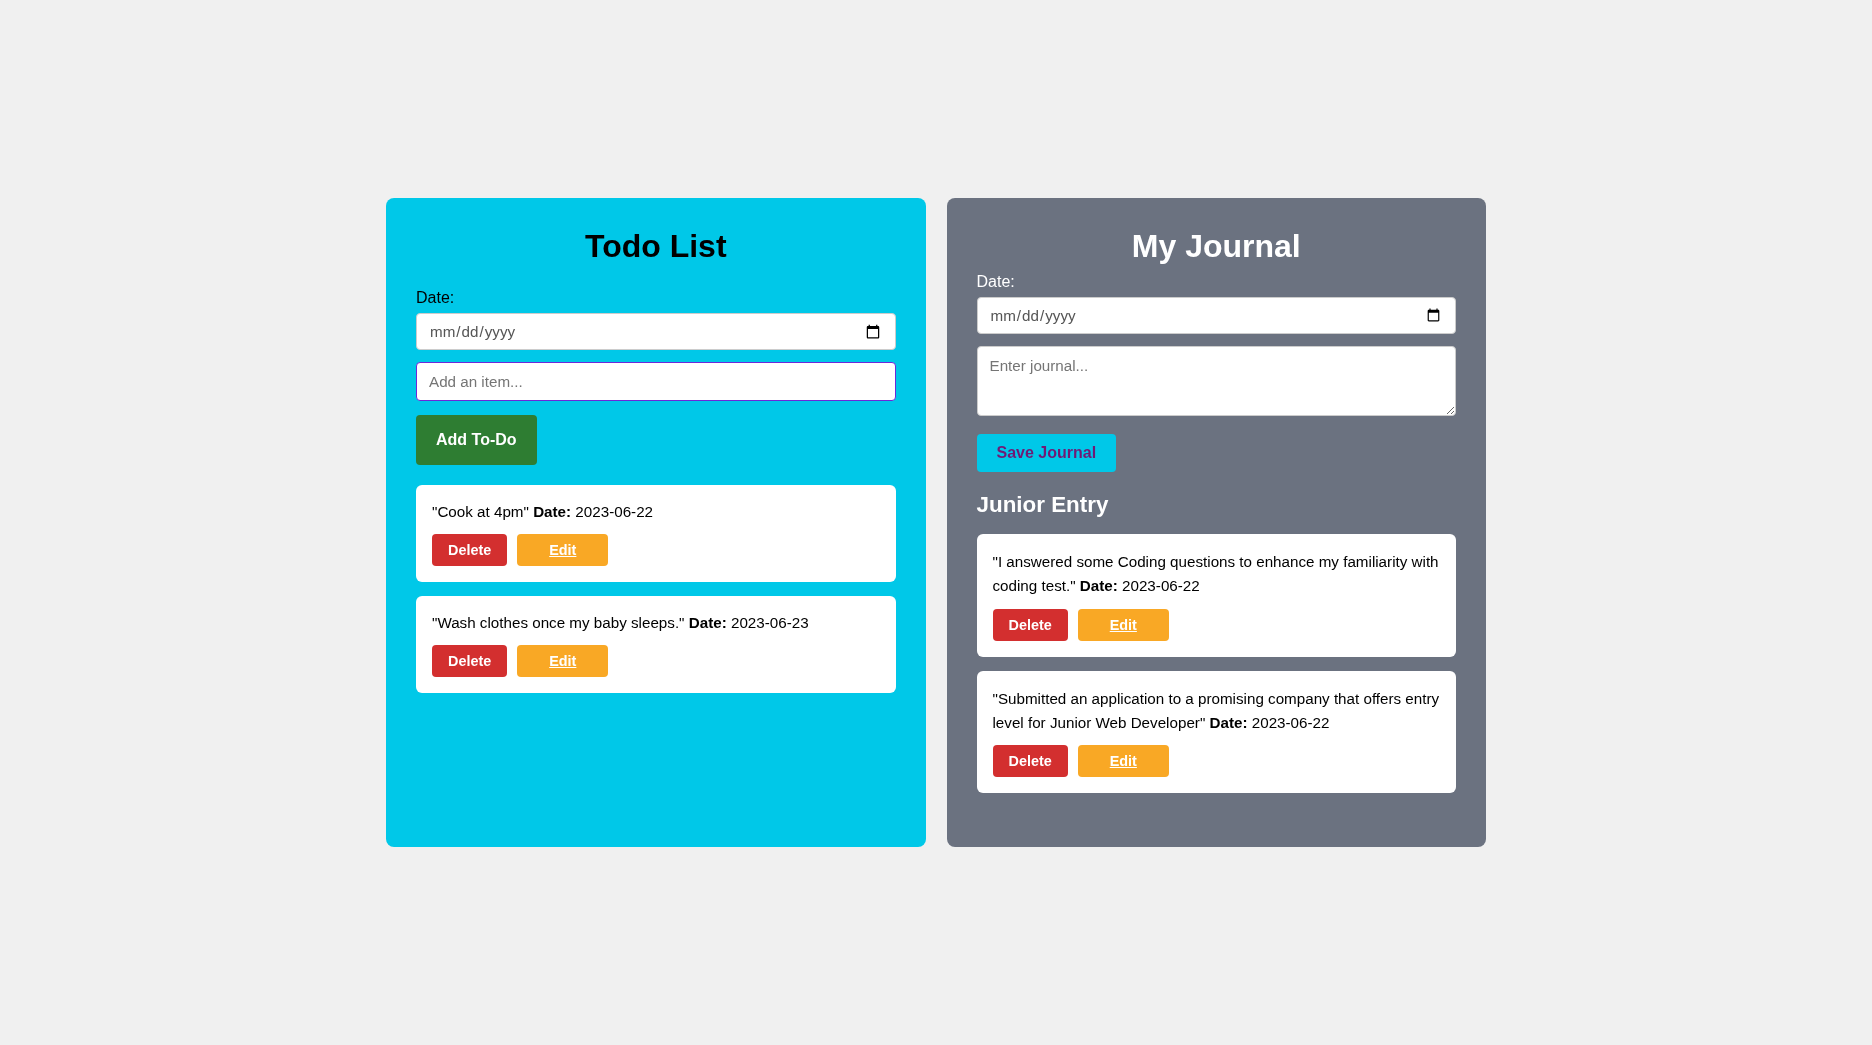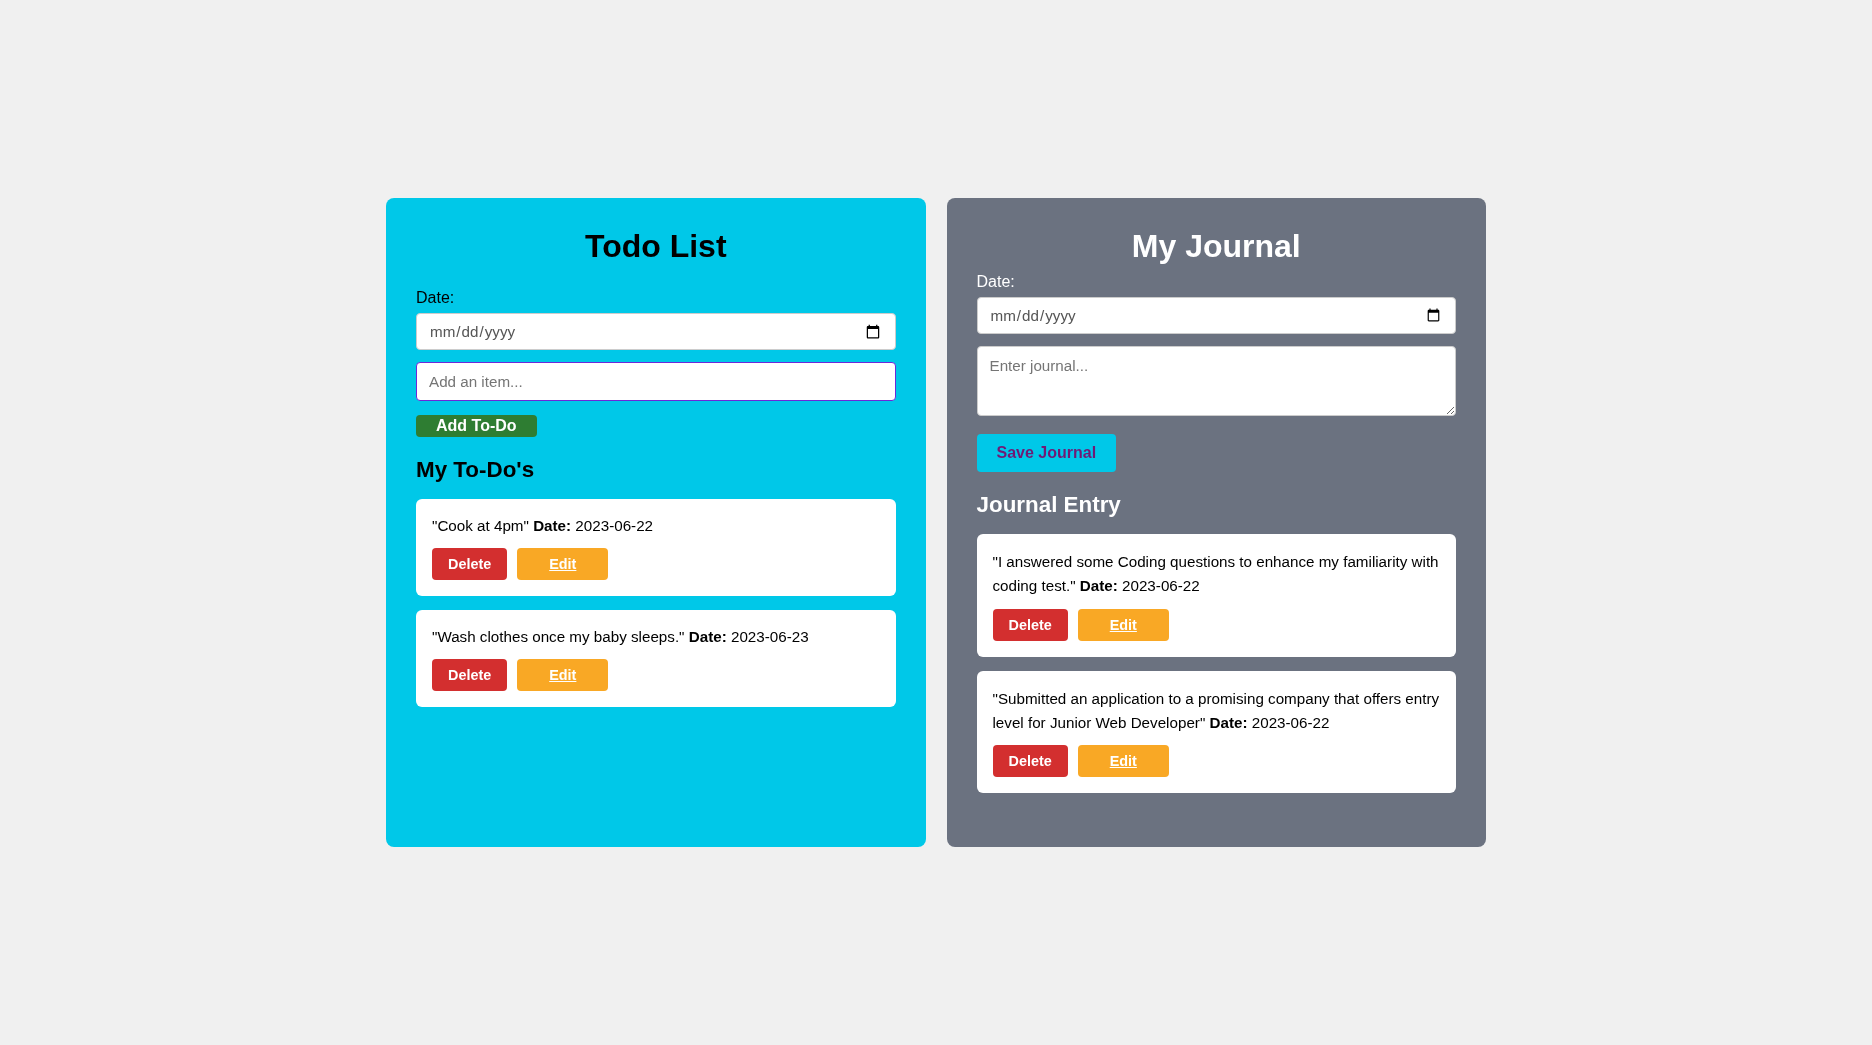--- a/index.html
+++ b/index.html
@@ -82,21 +82,21 @@
       color: #555;
       margin-bottom: 14px;
       outline: none;
     }
 
     .add-btn {
       background: #2e7d32;
       color: #fff;
       border: none;
       border-radius: 4px;
-      padding: 2px 20px;
+      padding: 16px 20px;
       font-size: 1rem;
       cursor: pointer;
       margin-bottom: 20px;
       font-weight: bold;
     }
 
     .section-title {
       font-size: 1.4rem;
       font-weight: bold;
       color: #000;
@@ -228,21 +228,20 @@
 
     <p class="field-label">Date:</p>
     <div class="date-input">
       <input type="date" placeholder="dd/mm/yyyy" style="">
     </div>
 
     <input type="text" class="text-input" placeholder="Add an item..." style="">
 
     <button class="add-btn">Add To-Do</button>
 
-    <h2 class="section-title">My To-Do's</h2>
 
     <div class="todo-item">
       <div class="todo-item-text">
         <span>"Cook at 4pm"</span>
         <span class="bold">Date:</span>
         <span>2023-06-22</span>
       </div>
       <div class="item-actions">
         <button class="delete-btn">Delete</button>
         <button class="edit-btn">Edit</button>
@@ -267,21 +266,21 @@
 
     <p class="field-label">Date:</p>
     <div class="date-input">
       <input type="date" placeholder="dd/mm/yyyy" style="">
     </div>
 
     <textarea class="journal-textarea" placeholder="Enter journal..." style=""></textarea>
 
     <button class="save-journal-btn">Save Journal</button>
 
-    <h2 class="section-title">Journal Entry</h2>
+    <h2 class="section-title">Junior Entry</h2>
 
     <div class="journal-item">
       <div class="journal-item-text">
         <span>"I answered some Coding questions to enhance my familiarity with coding test."</span>
         <span class="bold">Date:</span>
         <span>2023-06-22</span>
       </div>
       <div class="item-actions">
         <button class="delete-btn">Delete</button>
         <button class="edit-btn">Edit</button>

